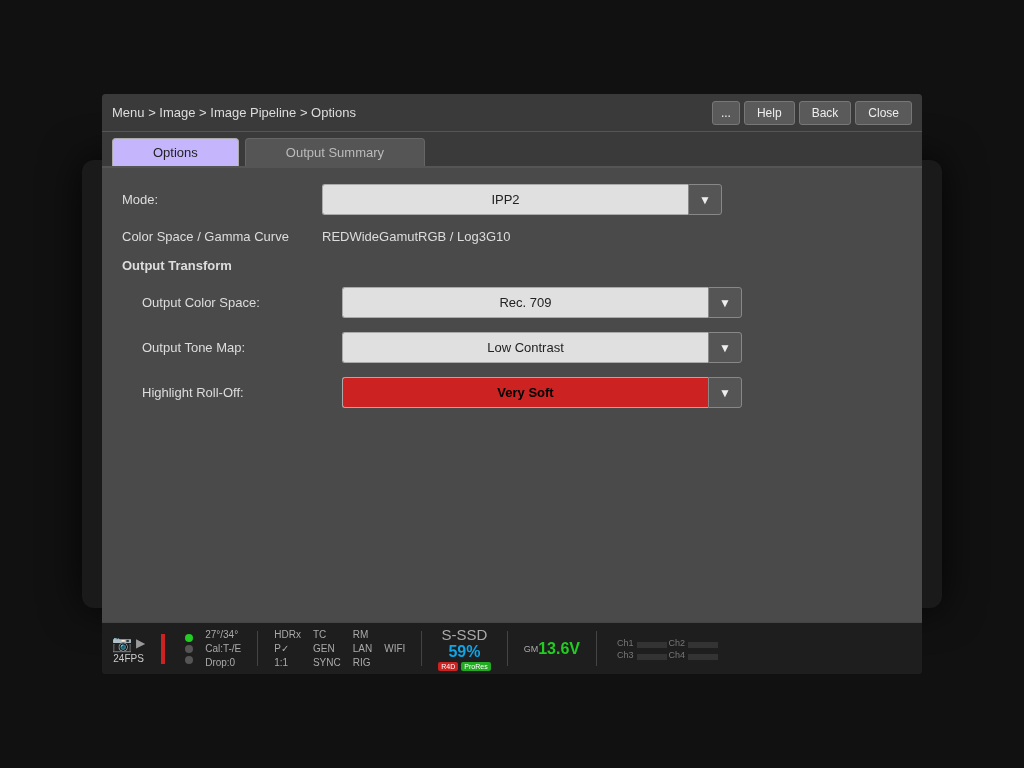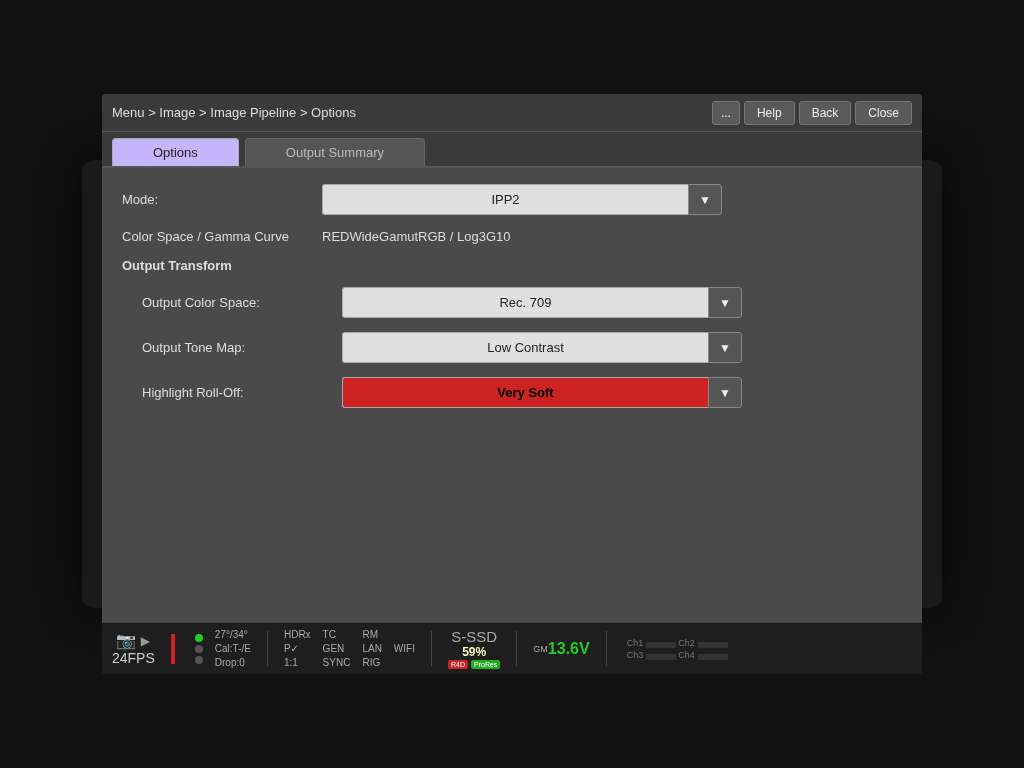--- a/index.html
+++ b/index.html
@@ -244,22 +244,22 @@
       flex-direction: column;
       align-items: center;
     }
 
     .sssd-label {
       color: #aaa;
       font-size: 15px;
     }
 
     .sssd-value {
-      color: #fef9c3;
-      font-size: 12px;
+      color: #0ea5e9;
+      font-size: 16px;
       font-weight: bold;
     }
 
     .sssd-sub {
       display: flex;
       gap: 3px;
       margin-top: 1px;
     }
 
     .badge-red {
@@ -396,21 +396,21 @@
 
     </div>
 
     <div class="status-bar">
 
       <div style="display:flex;flex-direction:column;align-items:center;">
         <div style="display:flex;gap:4px;align-items:center;">
           <span style="color:#ff3333;font-size:16px;">📷</span>
           <span style="color:#999;font-size:12px;">▶</span>
         </div>
-        <span style="color:#ccc;font-size:14px;">24FPS</span>
+        <span style="color:#ccc;font-size:10px;">24FPS</span>
       </div>
 
       <div class="red-bar"></div>
 
       <div class="status-dots">
         <div class="status-dot green"></div>
         <div class="status-dot"></div>
         <div class="status-dot"></div>
       </div>
 

